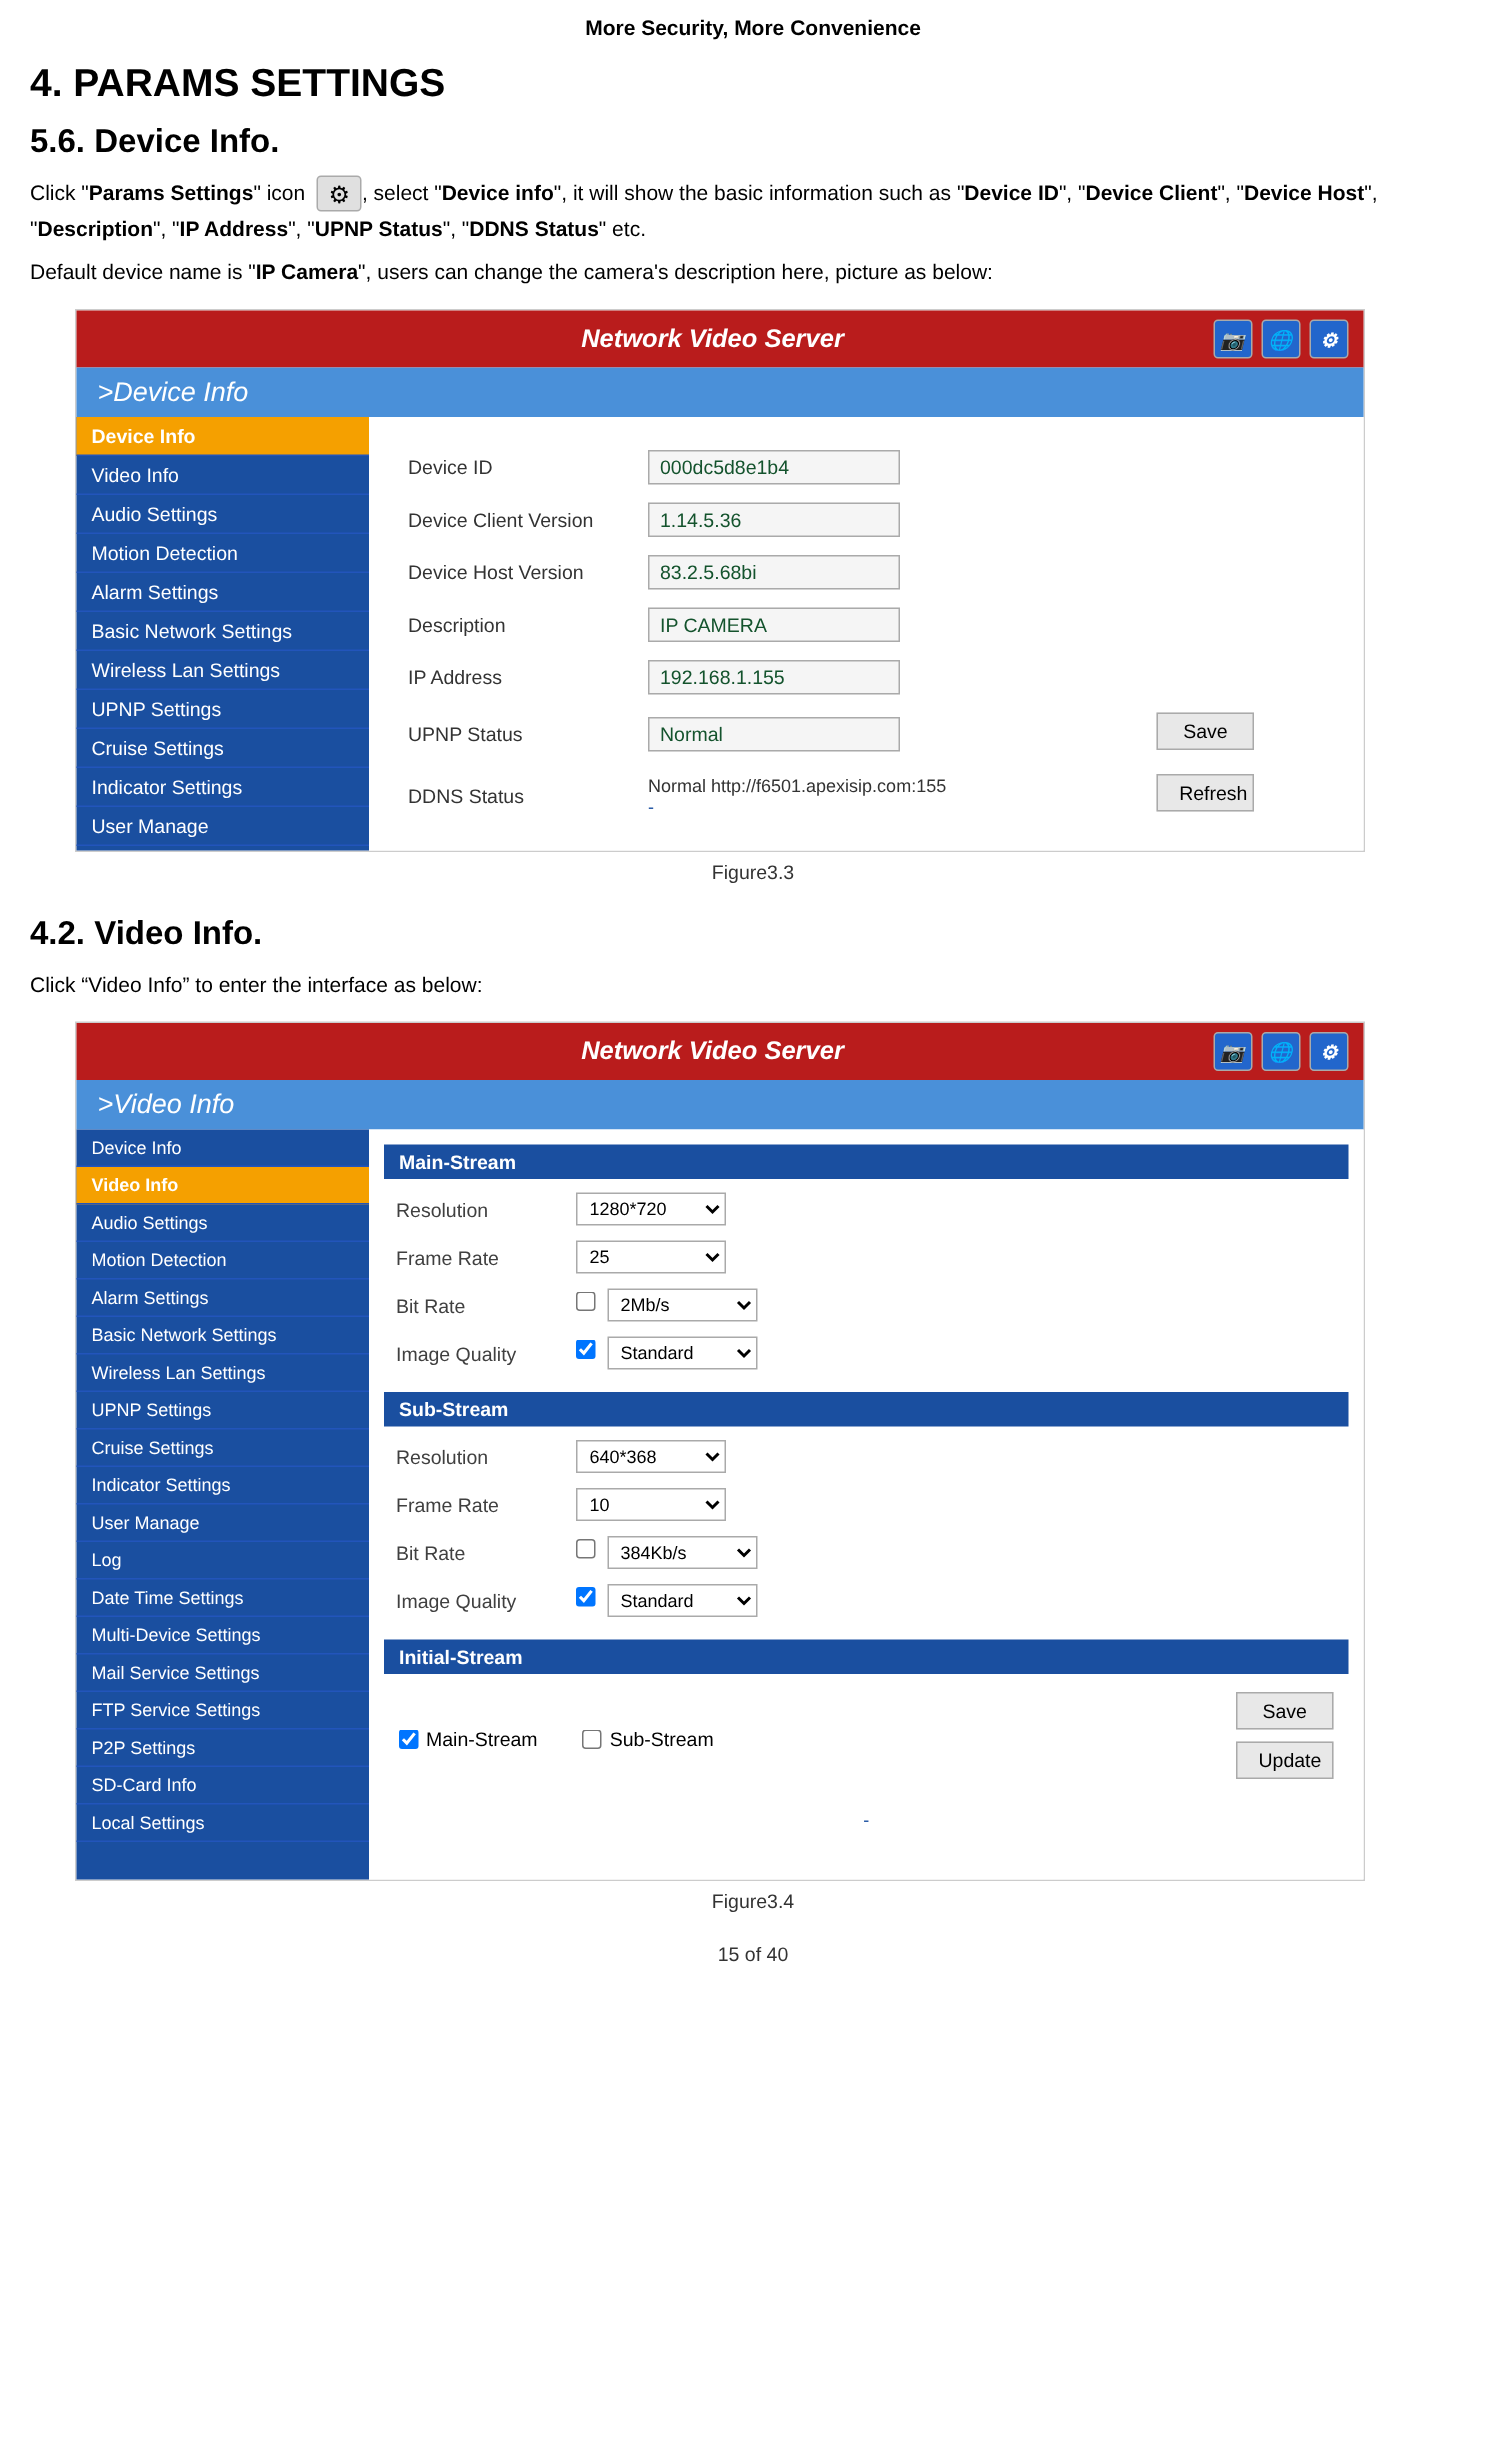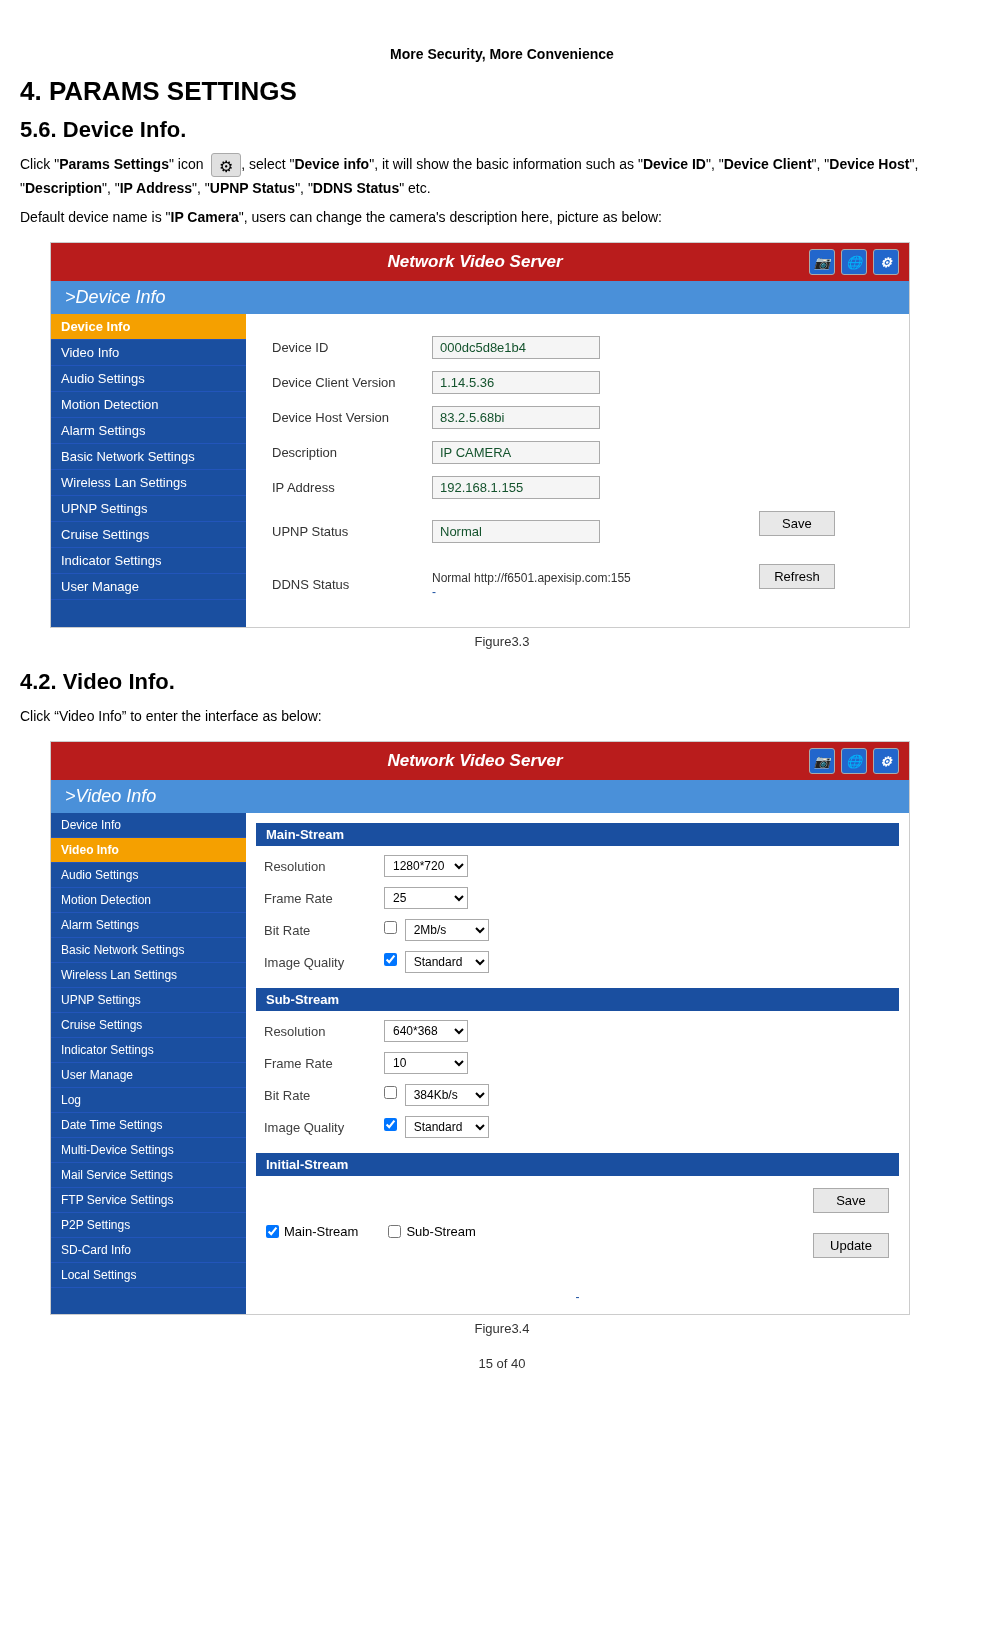--- a/index.html
+++ b/index.html
@@ -12,21 +12,20 @@
     }
     .page-container {
       width: 1004px;
       padding: 10px 20px 30px 20px;
     }
     .header-title {
       text-align: center;
       font-size: 14px;
       font-weight: bold;
       margin-bottom: 14px;
-      margin-top: 36px;
     }
     .section-heading {
       font-size: 26px;
       font-weight: bold;
       margin-bottom: 10px;
     }
     .sub-heading {
       font-size: 22px;
       font-weight: bold;
       margin-bottom: 10px;
@@ -120,23 +119,23 @@
       width: 168px;
       background: #f5f5f5;
       color: #14532d;
     }
     .nvs-btn {
       background: #e8e8e8;
       border: 1px solid #aaa;
       padding: 4px 14px;
       font-size: 13px;
       cursor: pointer;
-      margin-bottom: 16px;
+      margin-bottom: 4px;
       display: block;
-      width: 76px;
+      width: 65px;
       text-align: center;
     }
     .figure-label {
       text-align: center;
       font-size: 13px;
       margin: 4px 0 20px 0;
       color: #333;
     }
 
     
@@ -167,21 +166,21 @@
     .video-table tr td {
       padding: 5px 8px;
       font-size: 13px;
       vertical-align: middle;
     }
     .video-table td:first-child { width: 120px; color: #404040; }
     .video-select {
       border: 1px solid #aaa;
       padding: 2px 4px;
       font-size: 12px;
-      width: 84px;
+      width: 100px;
       background: #fff;
     }
     .video-checkbox { margin-right: 4px; }
     .bottom-section {
       background: #1a4fa0;
       color: #fff;
       font-size: 13px;
       font-weight: bold;
       padding: 4px 10px;
       margin-bottom: 2px;

